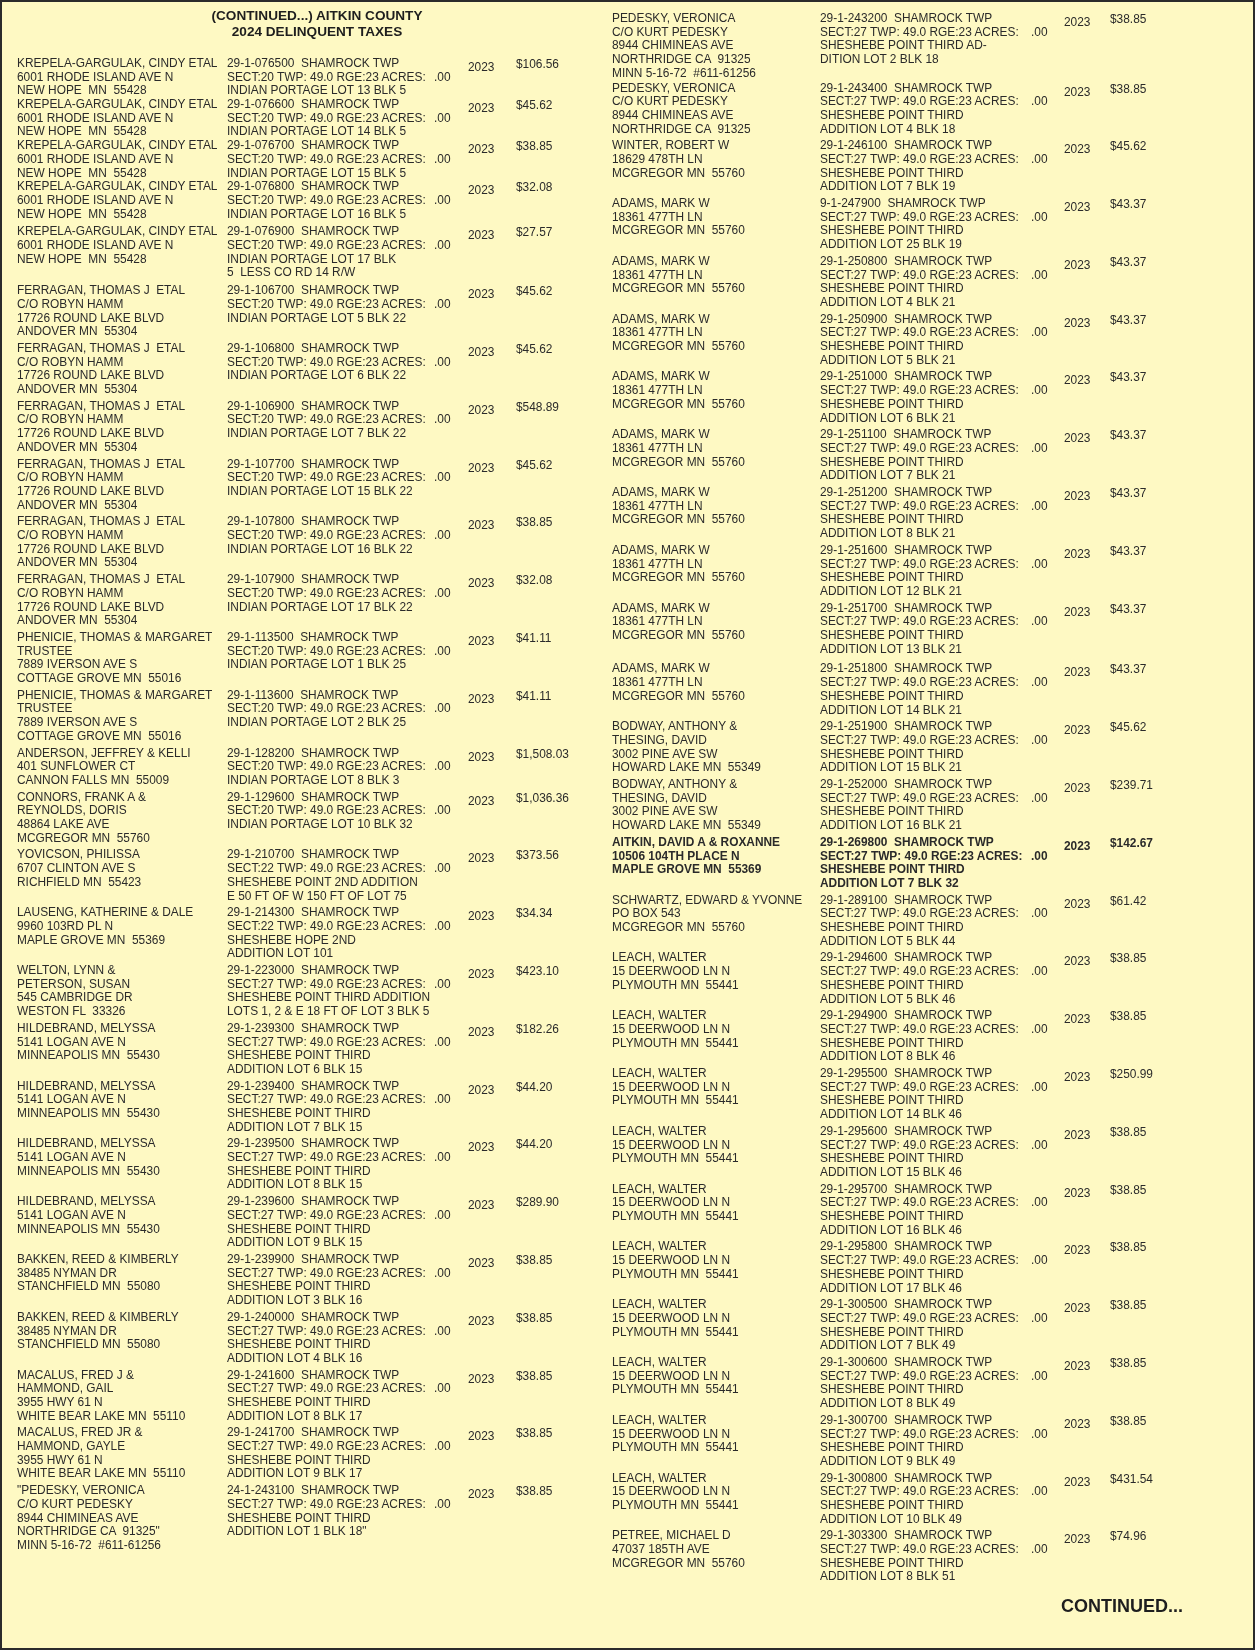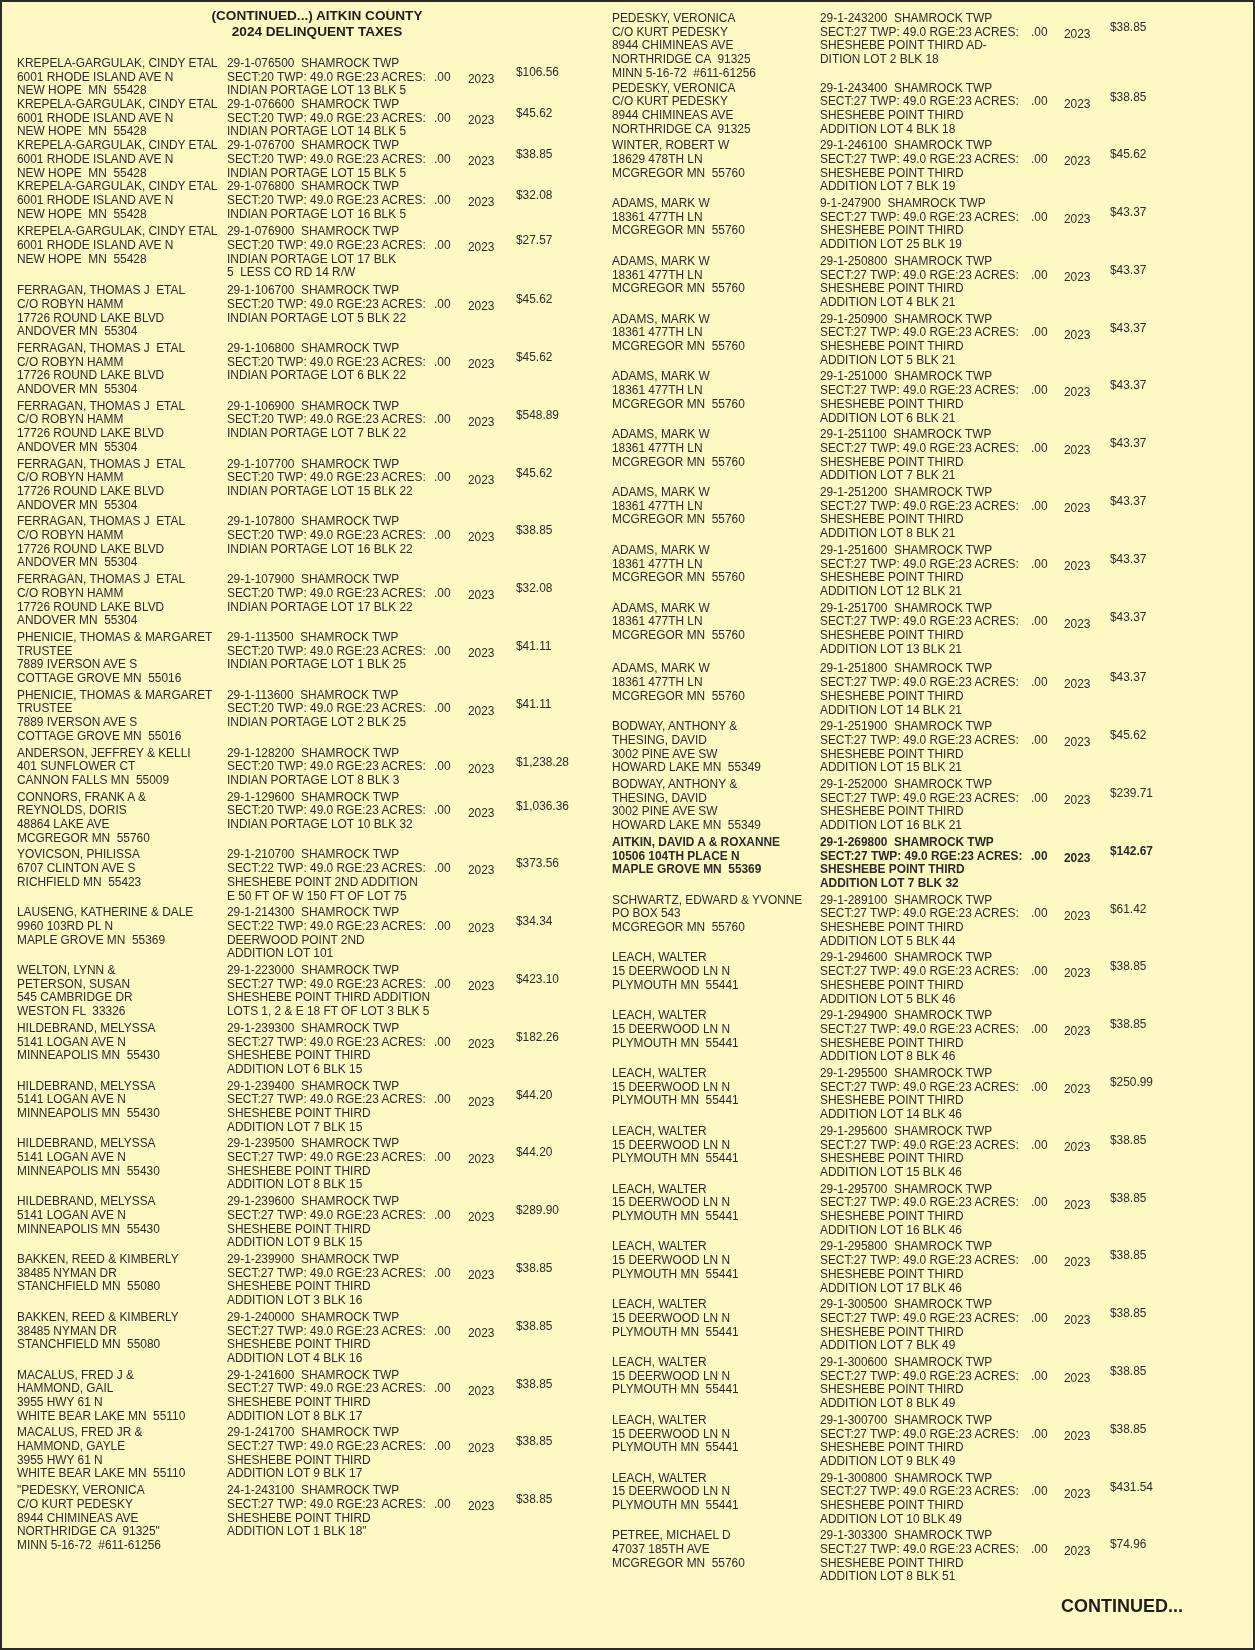--- a/index.html
+++ b/index.html
@@ -17,22 +17,22 @@
     text-align: center; font-weight: bold; font-size: 13.6px; line-height: 15.5px;
     color: #1e1e1e;
   }
   .col { position: absolute; top: 0; }
   .col.left { left: 15px; top: 55px; width: 590px; }
   .col.right { left: 610px; top: 10px; width: 640px; }
   .rec { position: relative; font-size: 11.9px; line-height: 13.7px; }
   .rec .name { position: absolute; left: 0; top: 0; white-space: pre; }
   .rec .legal { position: absolute; top: 0; white-space: pre; }
   .rec .acres { position: absolute; top: 13.7px; }
-  .rec .year { position: absolute; top: 16px; }
-  .rec .amt { position: absolute; top: 9px; }
+  .rec .year { position: absolute; top: 4px; }
+  .rec .amt { position: absolute; top: 1px; }
   .left .legal { left: 210px; }
   .left .acres { left: 417px; }
   .left .year { left: 451px; }
   .left .amt { left: 499px; }
   .right .legal { left: 208px; }
   .right .acres { left: 419px; }
   .right .year { left: 452px; }
   .right .amt { left: 498px; }
   .line { display: block; height: 13.7px; }
   .continued {
@@ -139,39 +139,39 @@
         <div class="legal"><span class="line">29-1-113600  SHAMROCK TWP</span><span class="line">SECT:20 TWP: 49.0 RGE:23 ACRES:</span><span class="line">INDIAN PORTAGE LOT 2 BLK 25</span></div>
         <div class="acres">.00</div>
         <div class="year">2023</div>
         <div class="amt">$41.11</div>
       </div>
       <div class="rec" style="height: 41.1px; margin-bottom: 3px;">
         <div class="name"><span class="line">ANDERSON, JEFFREY &amp; KELLI</span><span class="line">401 SUNFLOWER CT</span><span class="line">CANNON FALLS MN  55009</span></div>
         <div class="legal"><span class="line">29-1-128200  SHAMROCK TWP</span><span class="line">SECT:20 TWP: 49.0 RGE:23 ACRES:</span><span class="line">INDIAN PORTAGE LOT 8 BLK 3</span></div>
         <div class="acres">.00</div>
         <div class="year">2023</div>
-        <div class="amt">$1,238.28</div>
+        <div class="amt">$1,508.03</div>
       </div>
       <div class="rec" style="height: 54.8px; margin-bottom: 3px;">
         <div class="name"><span class="line">CONNORS, FRANK A &amp;</span><span class="line">REYNOLDS, DORIS</span><span class="line">48864 LAKE AVE</span><span class="line">MCGREGOR MN  55760</span></div>
         <div class="legal"><span class="line">29-1-129600  SHAMROCK TWP</span><span class="line">SECT:20 TWP: 49.0 RGE:23 ACRES:</span><span class="line">INDIAN PORTAGE LOT 10 BLK 32</span></div>
         <div class="acres">.00</div>
         <div class="year">2023</div>
         <div class="amt">$1,036.36</div>
       </div>
       <div class="rec" style="height: 54.8px; margin-bottom: 3px;">
         <div class="name"><span class="line">YOVICSON, PHILISSA</span><span class="line">6707 CLINTON AVE S</span><span class="line">RICHFIELD MN  55423</span></div>
         <div class="legal"><span class="line">29-1-210700  SHAMROCK TWP</span><span class="line">SECT:22 TWP: 49.0 RGE:23 ACRES:</span><span class="line">SHESHEBE POINT 2ND ADDITION</span><span class="line">E 50 FT OF W 150 FT OF LOT 75</span></div>
         <div class="acres">.00</div>
         <div class="year">2023</div>
         <div class="amt">$373.56</div>
       </div>
       <div class="rec" style="height: 54.8px; margin-bottom: 3px;">
         <div class="name"><span class="line">LAUSENG, KATHERINE &amp; DALE</span><span class="line">9960 103RD PL N</span><span class="line">MAPLE GROVE MN  55369</span></div>
-        <div class="legal"><span class="line">29-1-214300  SHAMROCK TWP</span><span class="line">SECT:22 TWP: 49.0 RGE:23 ACRES:</span><span class="line">DEERWOOD POINT 2ND</span><span class="line">ADDITION LOT 101</span></div>
+        <div class="legal"><span class="line">29-1-214300  SHAMROCK TWP</span><span class="line">SECT:22 TWP: 49.0 RGE:23 ACRES:</span><span class="line">SHESHEBE HOPE 2ND</span><span class="line">ADDITION LOT 101</span></div>
         <div class="acres">.00</div>
         <div class="year">2023</div>
         <div class="amt">$34.34</div>
       </div>
       <div class="rec" style="height: 54.8px; margin-bottom: 3px;">
         <div class="name"><span class="line">WELTON, LYNN &amp;</span><span class="line">PETERSON, SUSAN</span><span class="line">545 CAMBRIDGE DR</span><span class="line">WESTON FL  33326</span></div>
         <div class="legal"><span class="line">29-1-223000  SHAMROCK TWP</span><span class="line">SECT:27 TWP: 49.0 RGE:23 ACRES:</span><span class="line">SHESHEBE POINT THIRD ADDITION</span><span class="line">LOTS 1, 2 &amp; E 18 FT OF LOT 3 BLK 5</span></div>
         <div class="acres">.00</div>
         <div class="year">2023</div>
         <div class="amt">$423.10</div>

